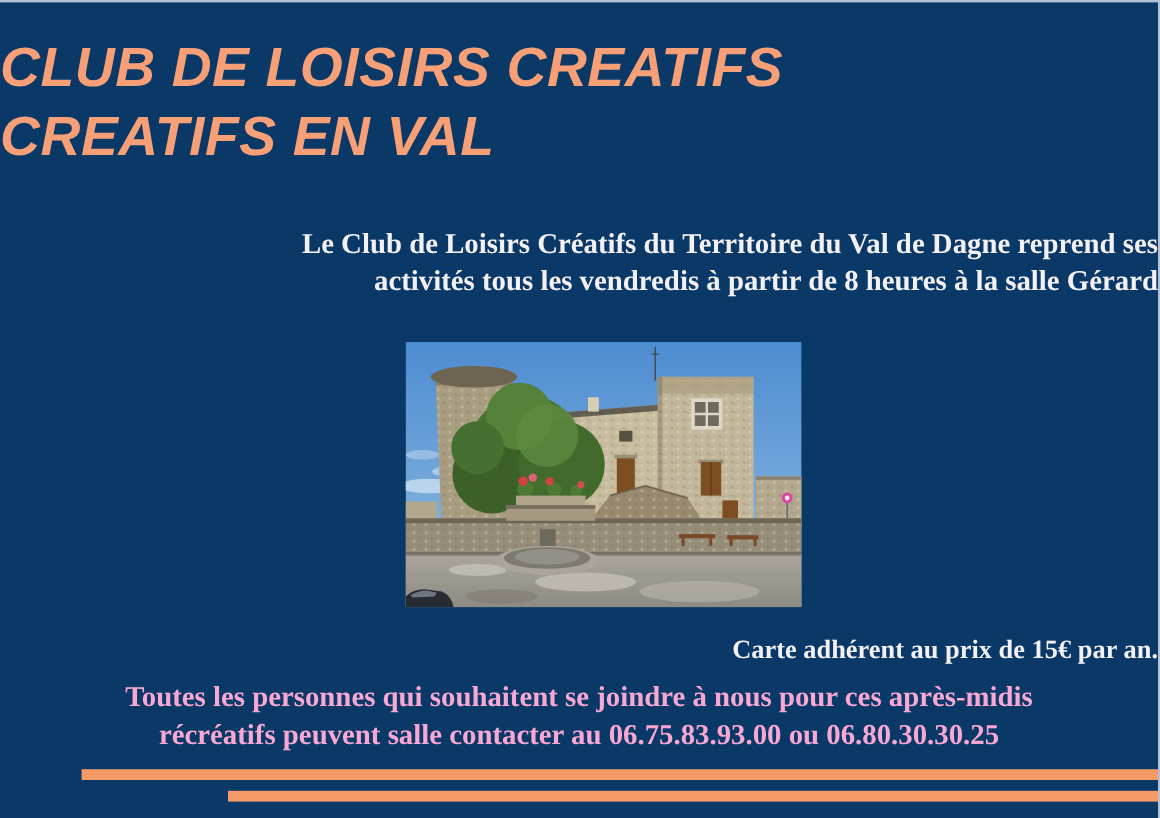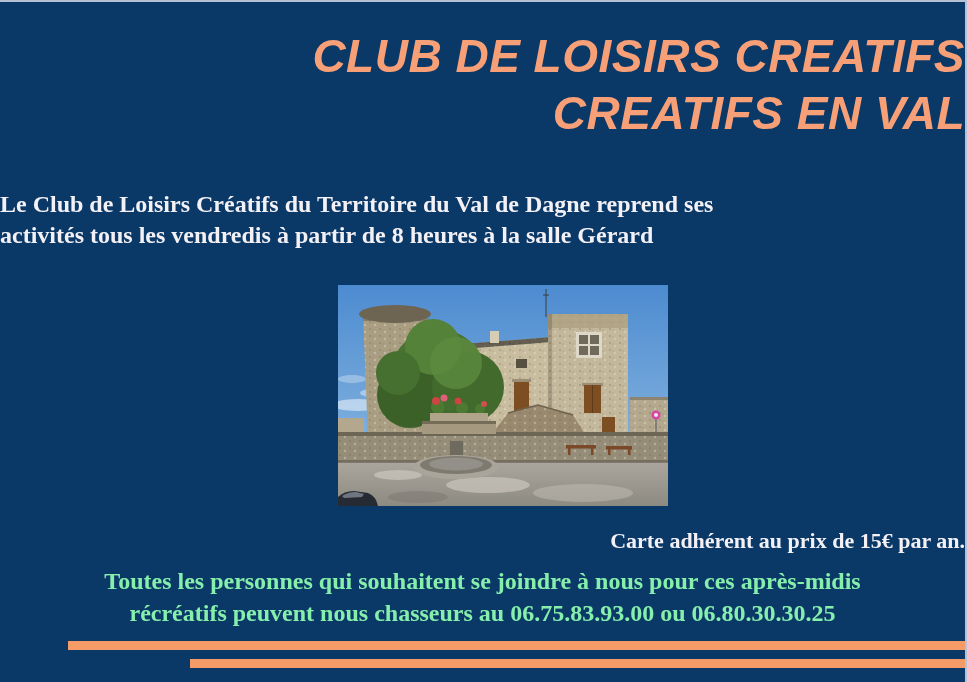--- a/index.html
+++ b/index.html
@@ -8,33 +8,33 @@
     width:967px;height:682px;
     box-sizing:border-box;
     background:#0a3867;
     border-top:2px solid #b5c2d5;
     border-right:2px solid #b5c2d5;
     overflow:hidden;
     font-family:"Liberation Serif", serif;
   }
   .title{
     margin-top:26px;
-    text-align:right;
+    text-align:left;
     font-family:"Liberation Sans", sans-serif;
     font-style:italic;
     font-weight:bold;
     font-size:46px;
     line-height:57px;
     color:#f7a077;
     letter-spacing:0.5px;
   }
   .title div{white-space:nowrap;}
   .intro{
     margin-top:47px;
-    text-align:left;
+    text-align:right;
     color:#f3f1f5;
     font-weight:bold;
     font-size:24px;
     line-height:31px;
   }
   .intro div{white-space:nowrap;}
   .photo{
     display:block;
     position:absolute;
     left:338px;top:283px;
@@ -46,21 +46,21 @@
     text-align:right;
     color:#f3f1f5;
     font-weight:bold;
     font-size:22px;
     line-height:29px;
   }
   .contact{
     position:absolute;
     left:0;top:563px;width:100%;
     text-align:center;
-    color:#86efac;
+    color:#f9a8d4;
     font-weight:bold;
     font-size:24px;
     line-height:32px;
   }
   .contact div{white-space:nowrap;}
   .bar{
     position:absolute;
     right:0;height:9px;
     background:#f59b68;
   }
@@ -194,19 +194,19 @@
     </g>
 
     <path d="M0,221 L0,212 Q6,206 16,206 L30,208 Q38,211 40,221 Z" fill="#262b33"></path>
     <path d="M4,211 Q10,207 18,207 L26,209 L24,212 L6,213 Z" fill="#8f97a3" opacity="0.7"></path>
   </svg>
 
   <div class="membership">Carte adhérent au prix de 15€ par an.</div>
 
   <div class="contact">
     <div>Toutes les personnes qui souhaitent se joindre à nous pour ces après-midis</div>
-    <div>récréatifs peuvent nous chasseurs au 06.75.83.93.00 ou 06.80.30.30.25</div>
+    <div>récréatifs peuvent salle contacter au 06.75.83.93.00 ou 06.80.30.30.25</div>
   </div>
 
   <div class="bar bar-top"></div>
   <div class="bar bar-bottom"></div>
 
 </div>
 
 </body></html>

